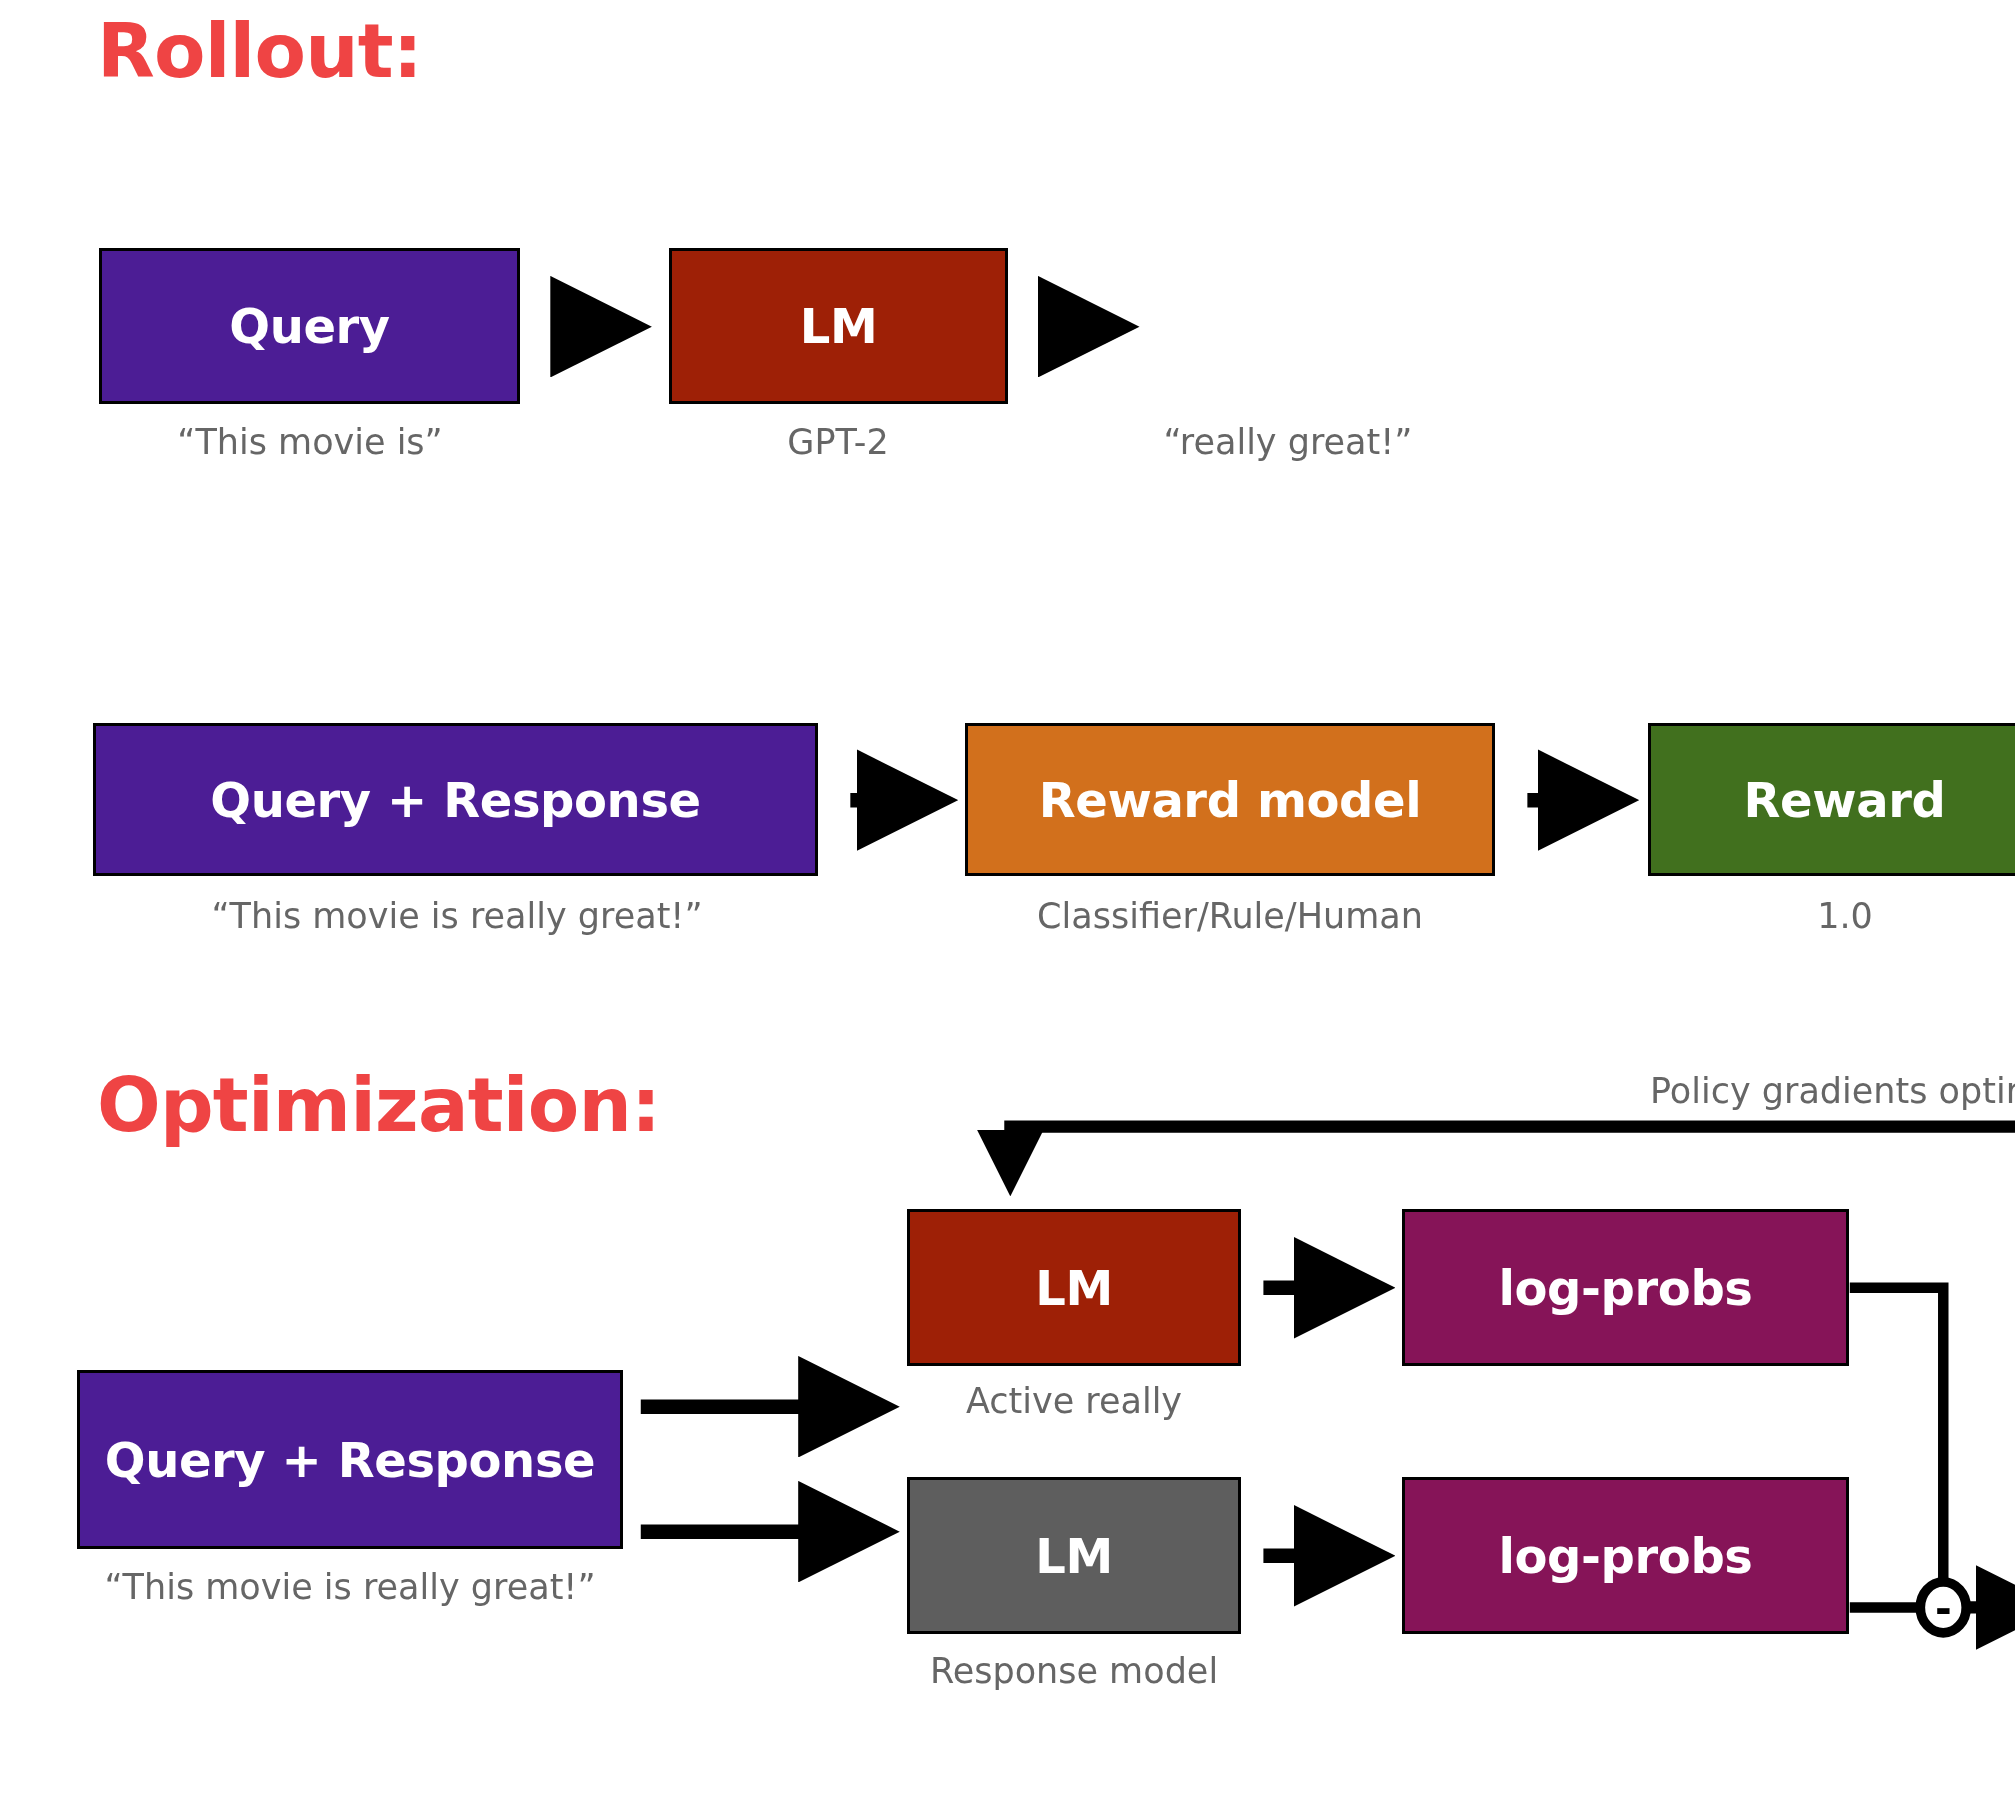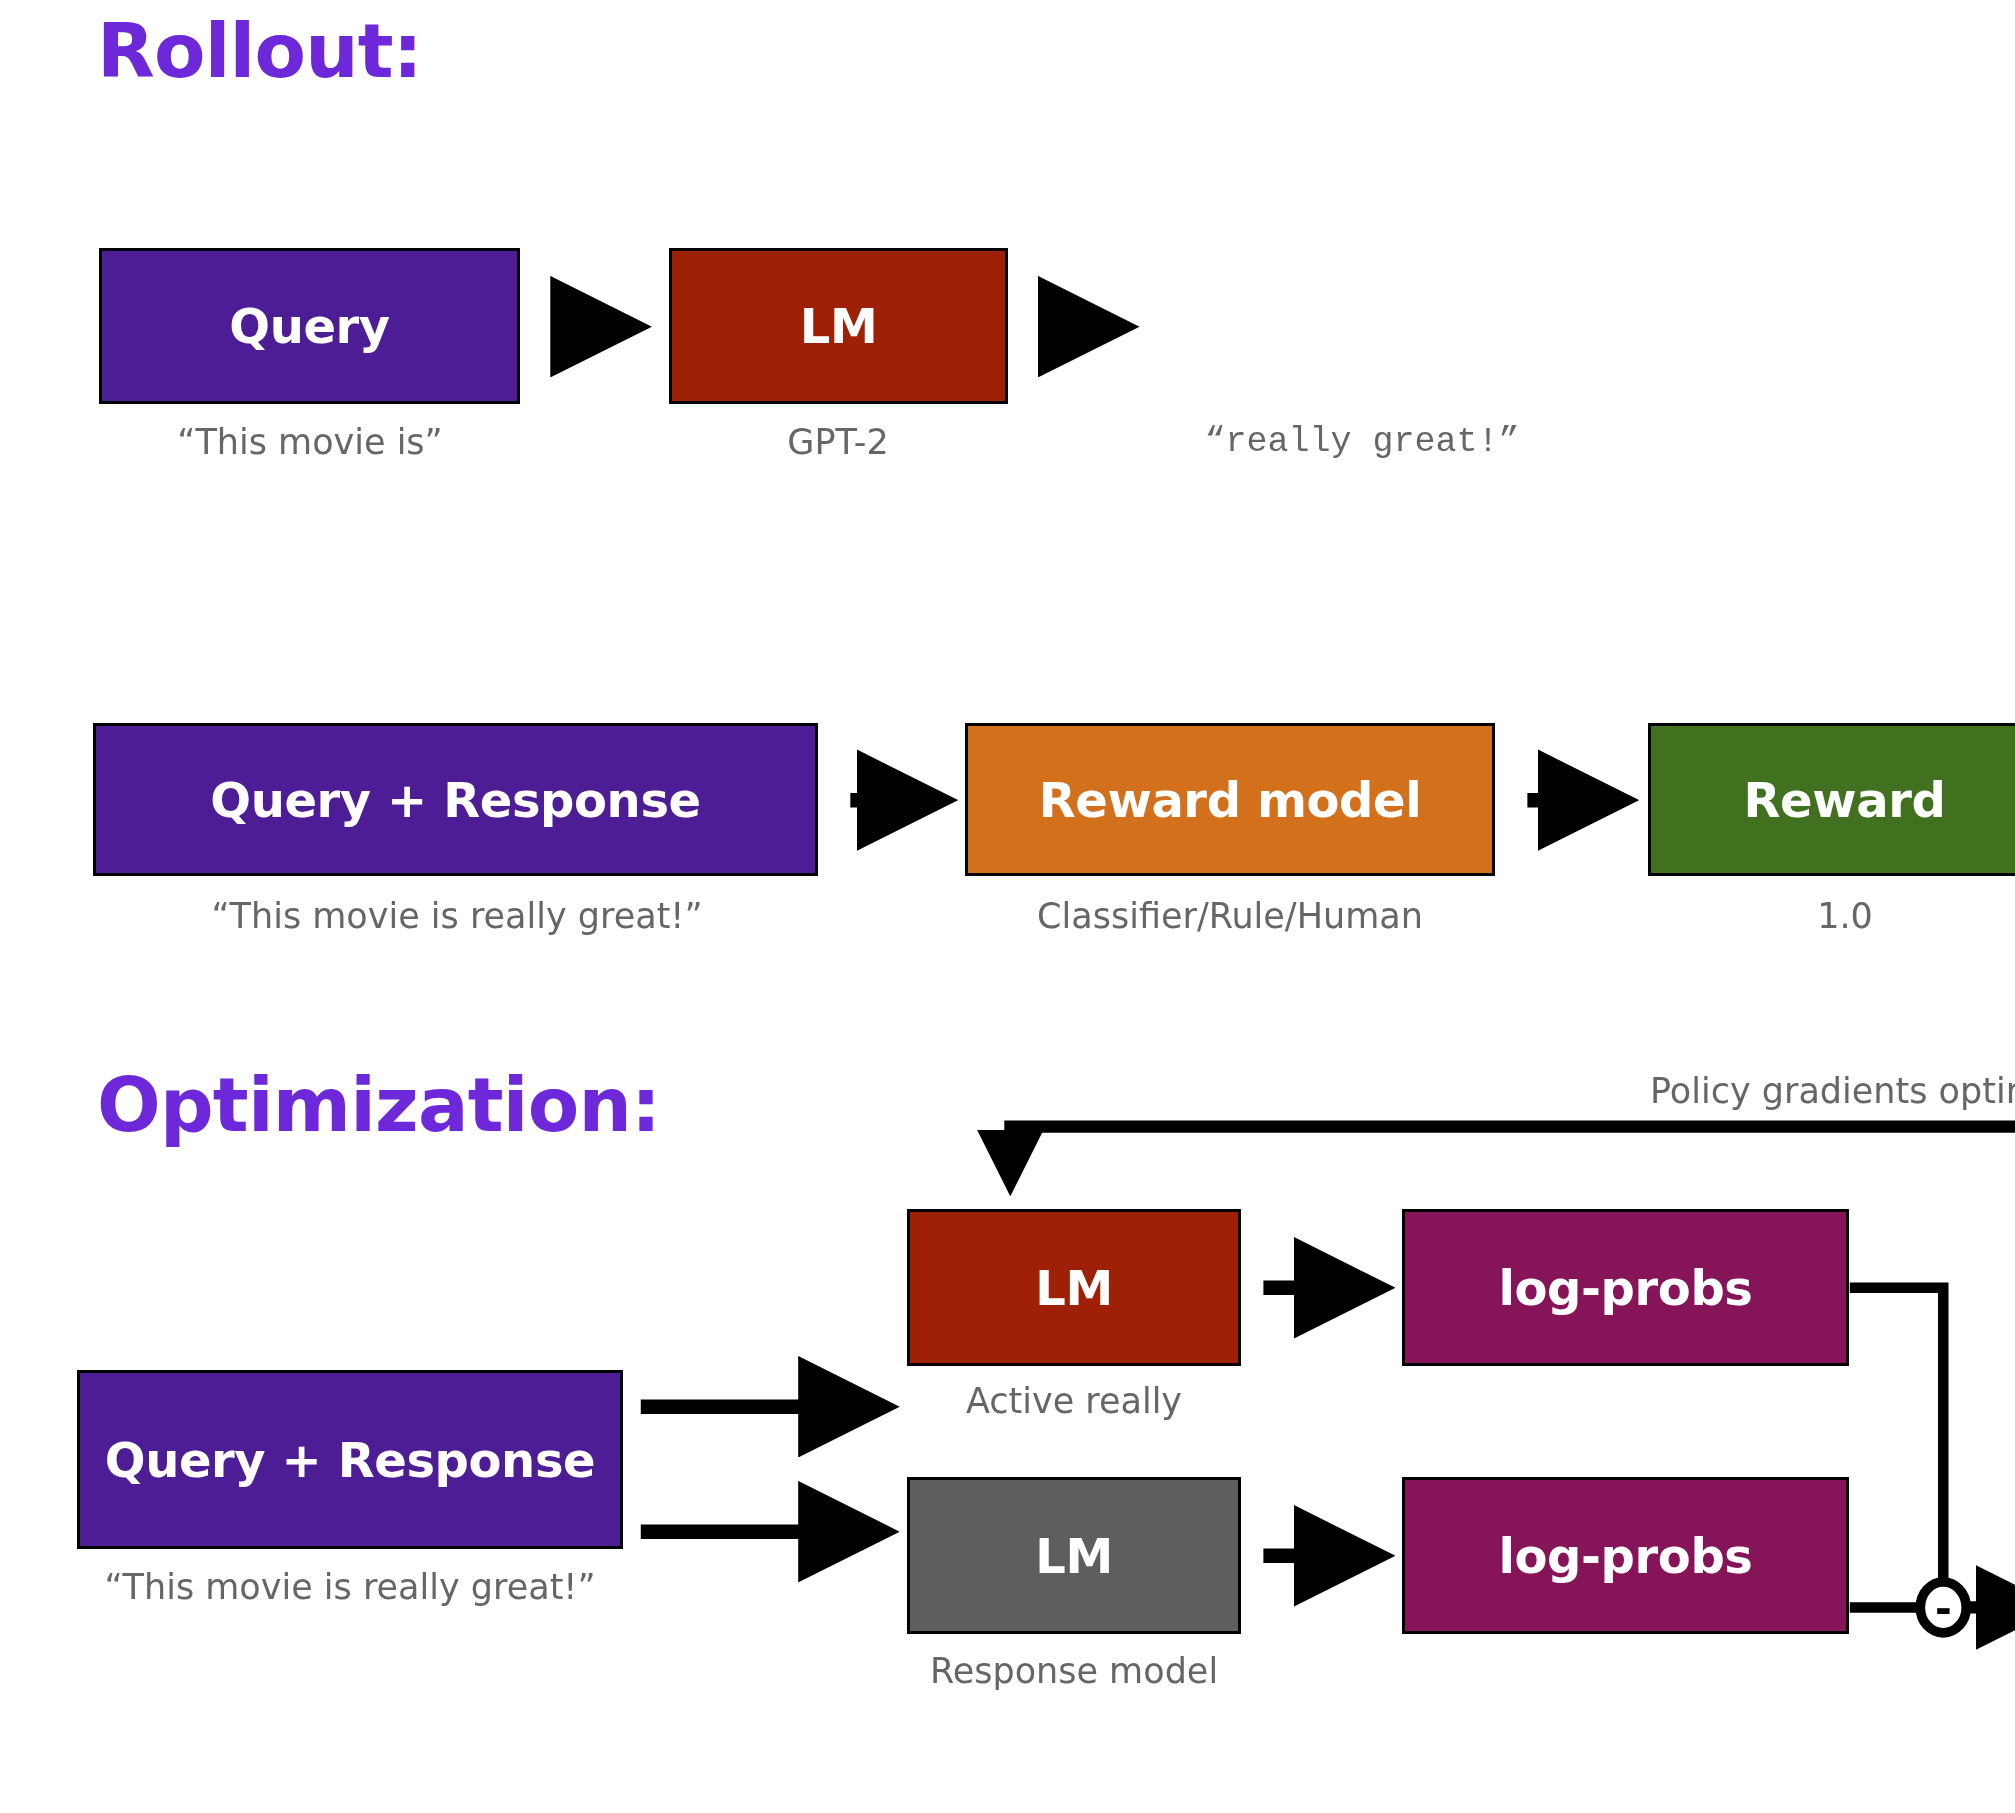--- a/index.html
+++ b/index.html
@@ -21,21 +21,21 @@
     height: 1814px;
     background: #ffffff;
   }
   
   .heading {
     position: absolute;
     font-family: "DejaVu Sans", sans-serif;
     font-weight: bold;
     font-size: 75px;
     line-height: 1;
-    color: #6d28d9;
+    color: #ef4444;
     white-space: nowrap;
     letter-spacing: -0.8px;
   }
   
   .box {
     position: absolute;
     box-sizing: border-box;
     border: 3.6px solid #000000;
     display: flex;
     align-items: center;
@@ -89,21 +89,21 @@
 <div id="stage">
 
   <div class="heading" style="left:97px; top:14px;">Rollout:</div>
 
   <div class="box blue" style="left:99px; top:248px; width:421px; height:156px; font-size:48px;">Query</div>
   <div class="caption c-center" style="left:310px; top:425px;">“This movie is”</div>
 
   <div class="box red" style="left:669px; top:248px; width:339px; height:156px; font-size:48px;">LM</div>
   <div class="caption c-center" style="left:838px; top:425px;">GPT-2</div>
 
-  <div class="caption c-center" style="left:1362px; top:425px;font-family:Liberation Mono, monospace;">“really great!”</div>
+  <div class="caption c-center" style="left:1288px; top:425px;">“really great!”</div>
 
 
   <div class="box blue" style="left:93px; top:723px; width:725px; height:153px; font-size:48px;">Query + Response</div>
   <div class="caption c-center" style="left:457px; top:899px;">“This movie is really great!”</div>
 
   <div class="box orange" style="left:965px; top:723px; width:530px; height:153px; font-size:48px;">Reward model</div>
   <div class="caption c-center" style="left:1230px; top:899px;">Classifier/Rule/Human</div>
 
   <div class="box green" style="left:1648px; top:723px; width:393px; height:153px; font-size:48px;">Reward</div>
   <div class="caption c-center" style="left:1845px; top:899px;">1.0</div>

